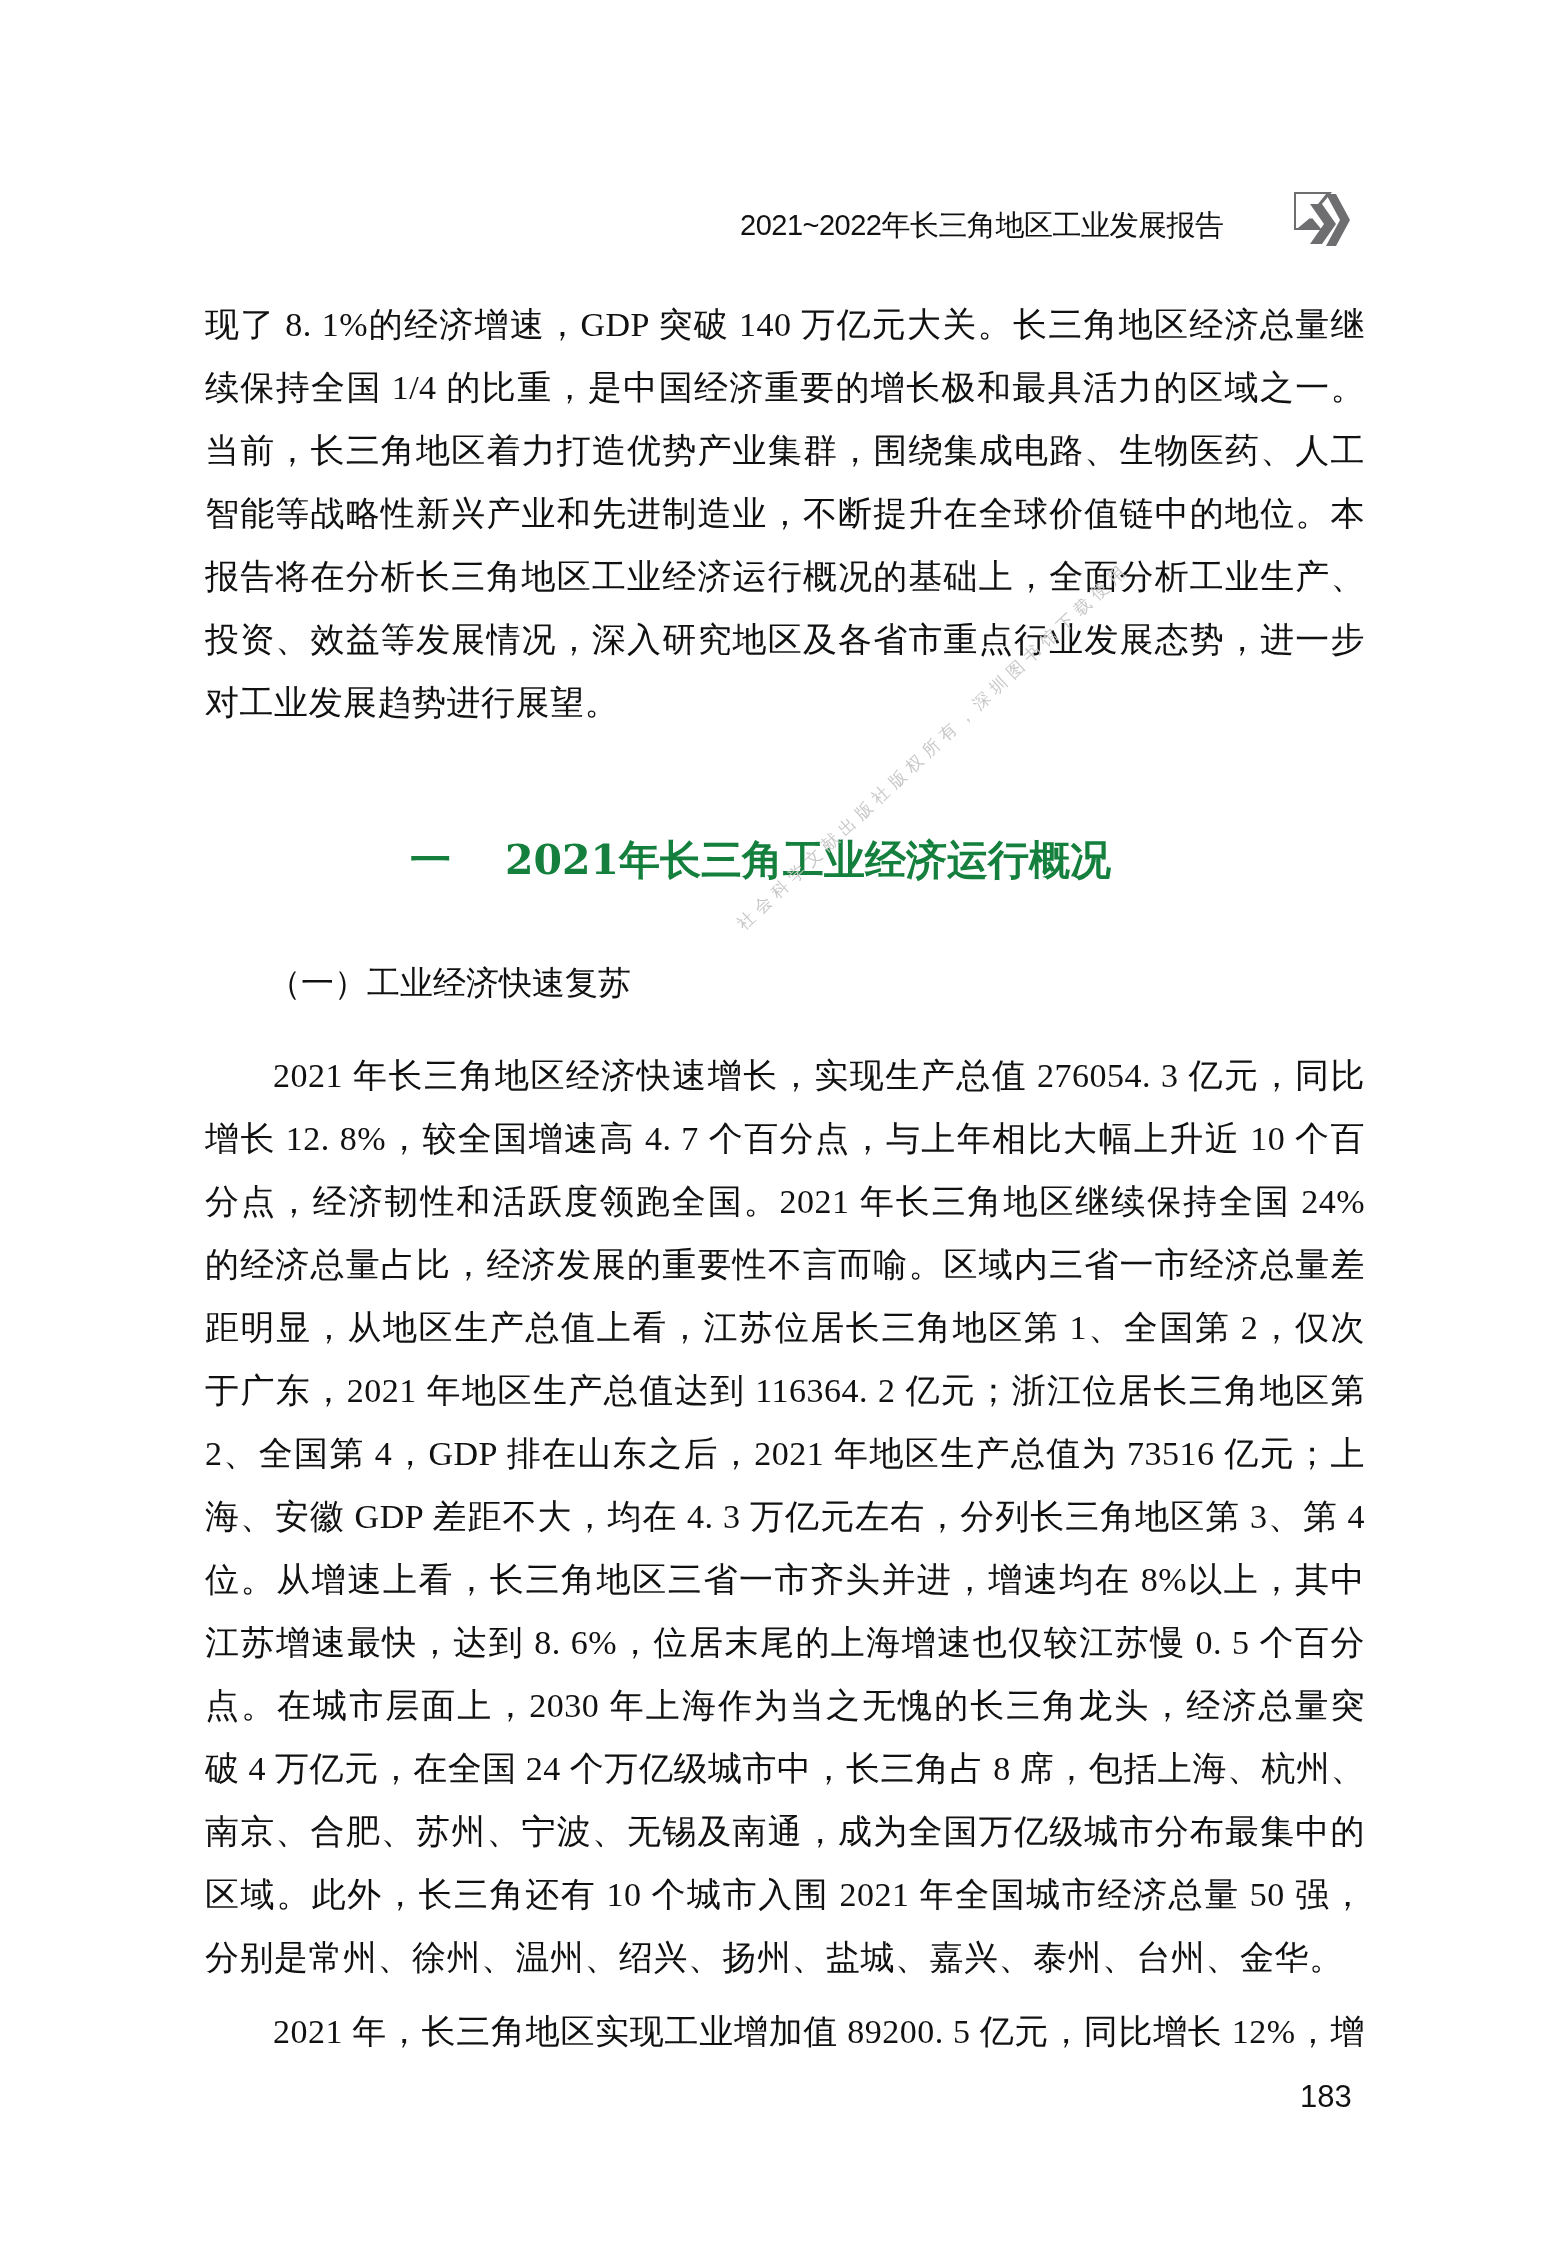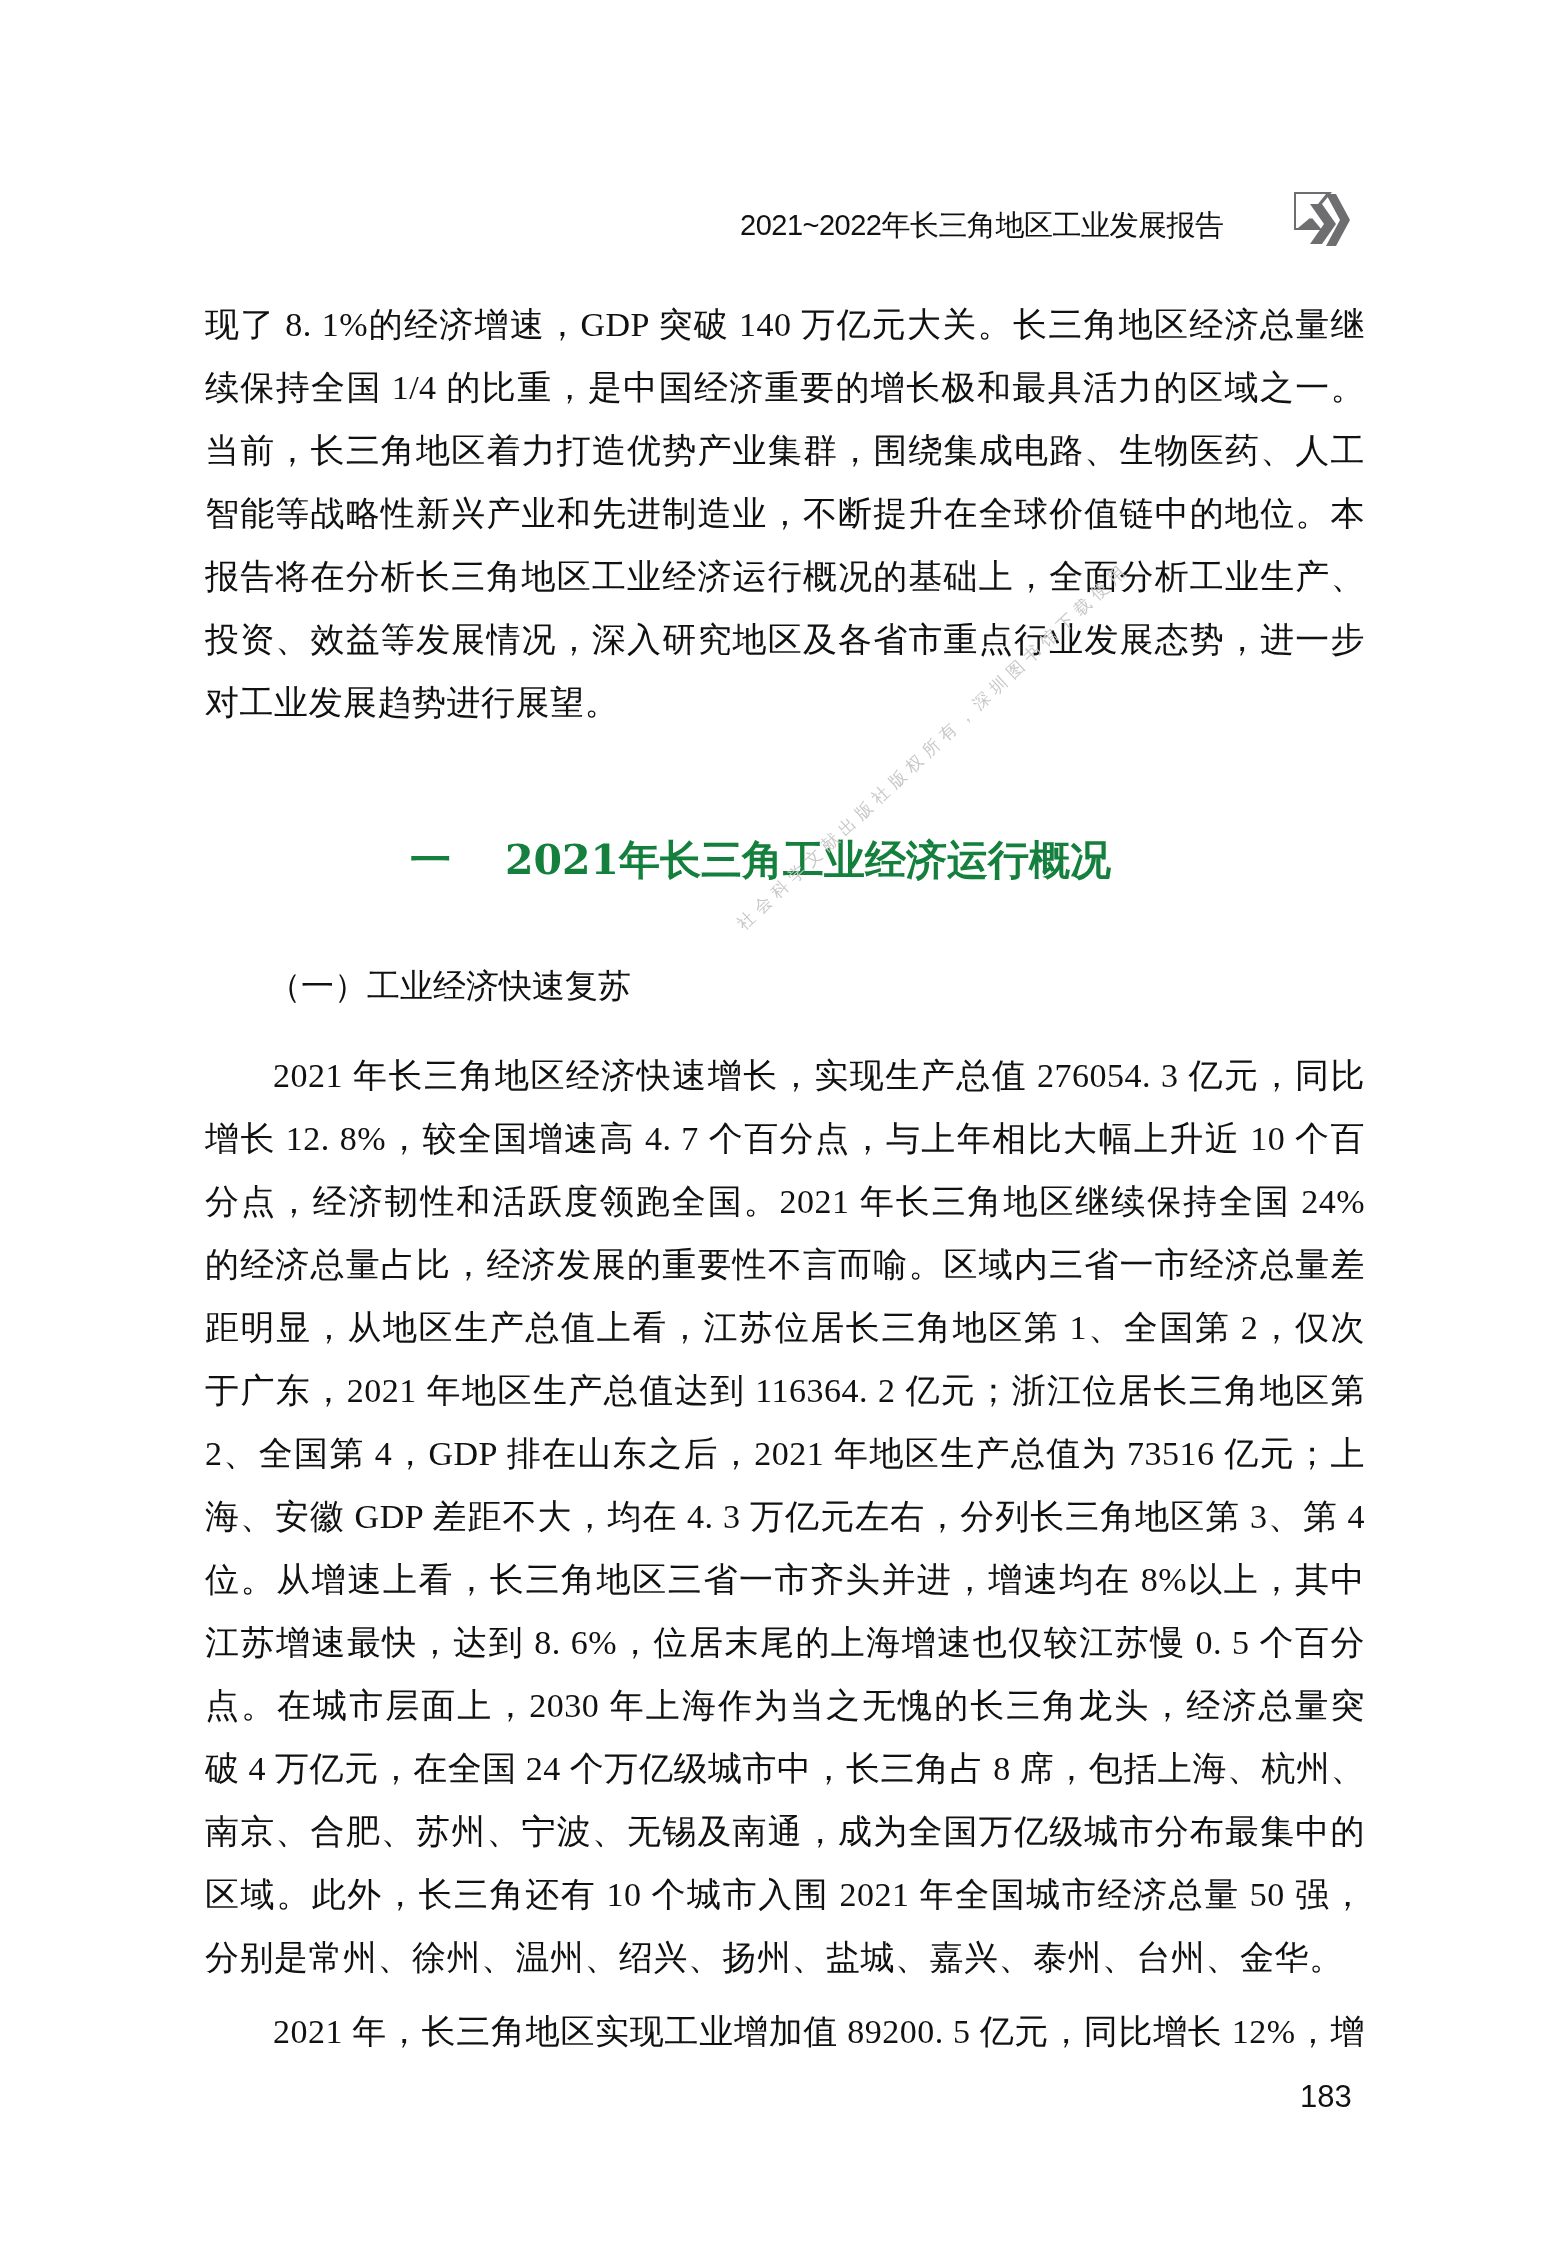--- a/index.html
+++ b/index.html
@@ -76,21 +76,21 @@
     white-space: nowrap;
   }
   .section-title .num {
     display: inline-block;
     width: 95px;
   }
   .subsection-title {
     position: absolute;
     left: 268px;
     top: 958px;
-    font-family: Liberation Sans, sans-serif;
+    font-family: Liberation Mono, monospace;
     font-size: 33px;
     line-height: 56px;
     color: #111;
     white-space: nowrap;
   }
   .main-block { top: 1044px; }
   .para2-block { top: 2000px; }
   .page-number {
     position: absolute;
     left: 1300px;

